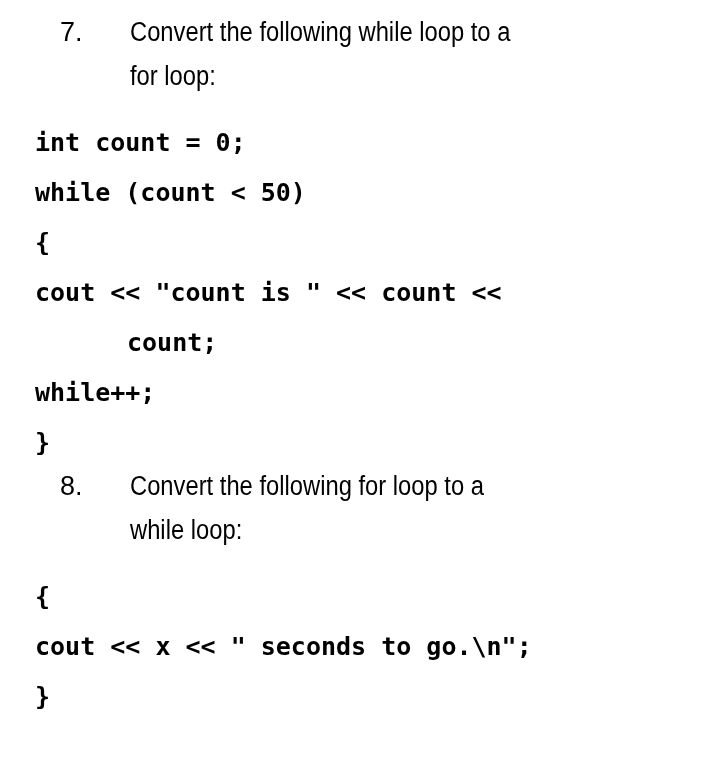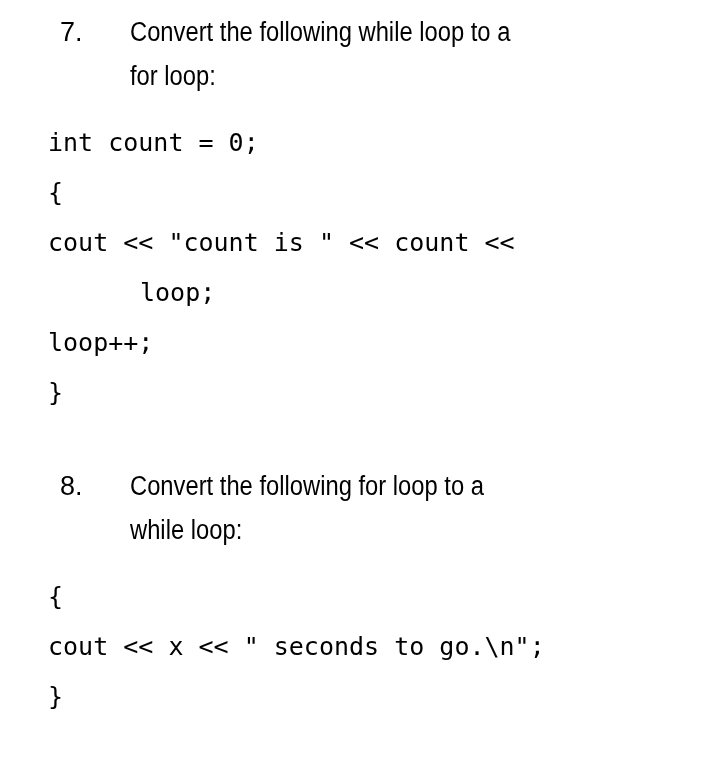--- a/index.html
+++ b/index.html
@@ -55,22 +55,23 @@
     transform-origin: left top;
   }
   .q-text .line {
     display: block;
     white-space: nowrap;
   }
 
   
   .code-block {
     position: absolute;
-    left: 48px;
+    left: 35px;
     width: 672px;
+    font-weight: bold;
   }
   .code-line {
     font-family: "DejaVu Sans Mono", "Liberation Mono", monospace;
     font-size: 25px;
     line-height: 50px;
     color: #000000;
     white-space: pre;
     letter-spacing: 0px;
   }
   .code-line.cont {
@@ -85,24 +86,25 @@
   <div class="question" style="top: 10px;">
     <div class="q-number">7.</div>
     <div class="q-text">
       <span class="line">Convert the following while loop to a</span>
       <span class="line">for loop:</span>
     </div>
   </div>
 
   <div class="code-block" style="top: 118px;">
     <div class="code-line">int count = 0;</div>
+    <div class="code-line">while (count &lt; 50)</div>
     <div class="code-line">{</div>
     <div class="code-line">cout &lt;&lt; "count is " &lt;&lt; count &lt;&lt;</div>
-    <div class="code-line cont">loop;</div>
-    <div class="code-line">loop++;</div>
+    <div class="code-line cont">count;</div>
+    <div class="code-line">while++;</div>
     <div class="code-line">}</div>
   </div>
 
   <div class="question" style="top: 464px;">
     <div class="q-number">8.</div>
     <div class="q-text">
       <span class="line">Convert the following for loop to a</span>
       <span class="line">while loop:</span>
     </div>
   </div>

